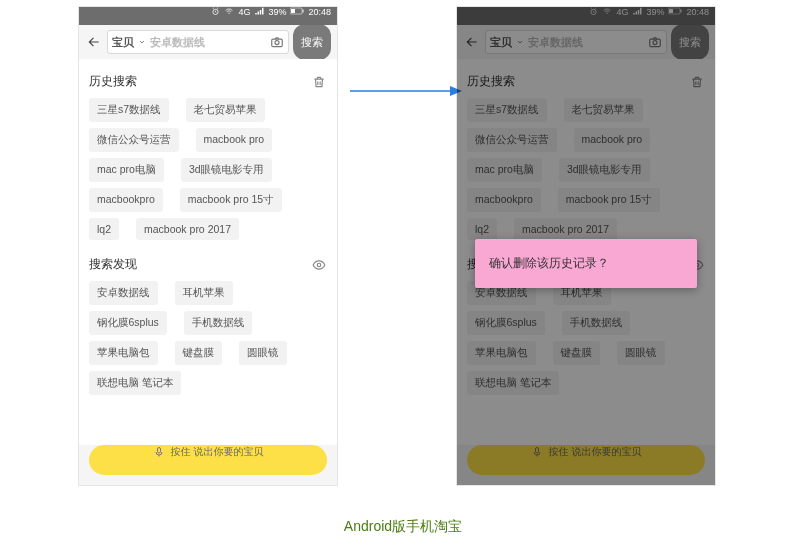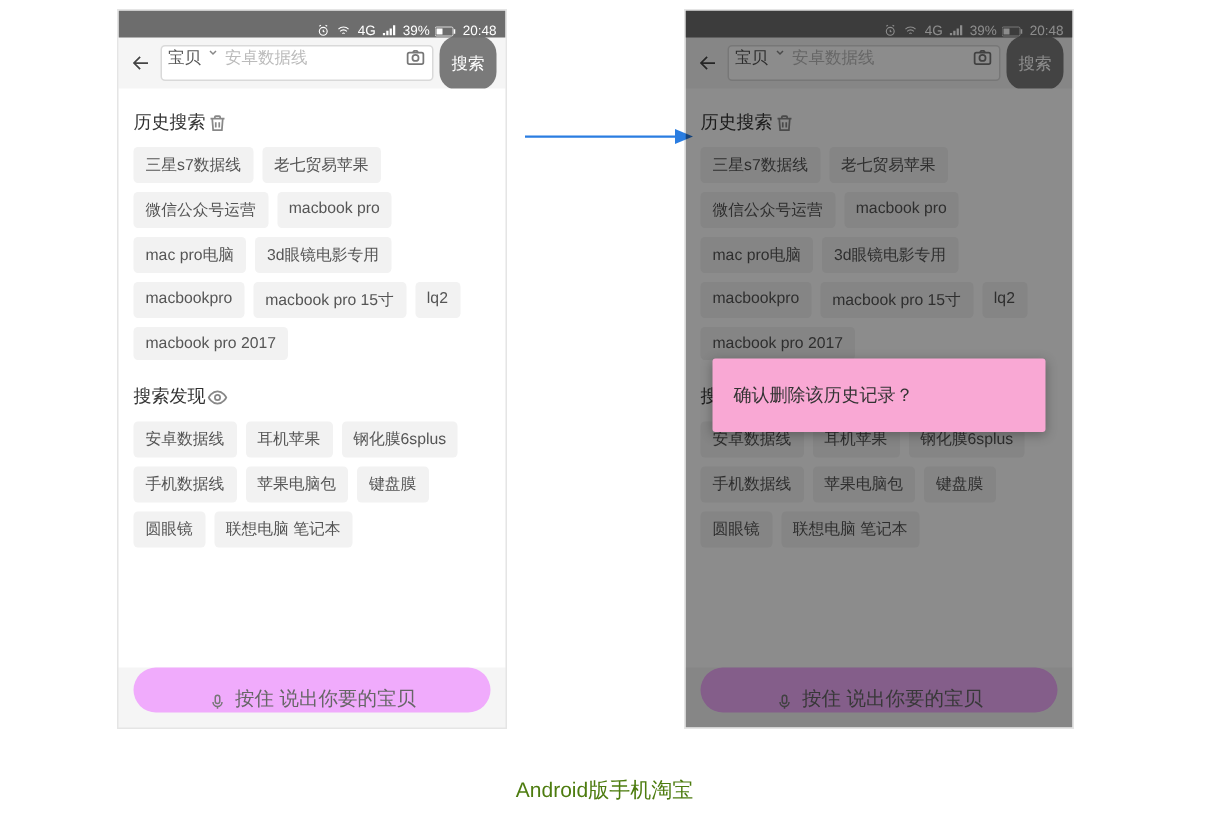--- a/index.html
+++ b/index.html
@@ -21,21 +21,21 @@
     background: rgba(0,0,0,0.45);
     z-index: 5;
   }
   
   .status {
     height: 18px;
     background: #6d6d6d;
     color: #fff;
     font-size: 9px;
     display: flex;
-    align-items: flex-end;
+    align-items: flex-start;
     justify-content: flex-end;
     gap: 4px;
     padding: 0 6px;
     position: relative;
   }
   .status .icn { display: inline-flex; align-items: center; }
   
   .srow {
     height: 34px;
     background: #f5f5f5;
@@ -45,60 +45,61 @@
     gap: 4px;
   }
   .back { width: 18px; height: 18px; display:flex; align-items:center; justify-content:center; }
   .sbox {
     flex: 1;
     height: 24px;
     background: #fff;
     border: 1px solid #d9d9d9;
     border-radius: 3px;
     display: flex;
-    align-items: flex-start;
+    align-items: center;
     padding: 0 4px;
     gap: 4px;
+    font-weight: bold;
   }
   .sbox .cat { font-size: 11px; color: #555; white-space: nowrap; }
   .sbox .ph  { font-size: 11px; color: #bbb; flex:1; white-space: nowrap; overflow:hidden; }
   .sbox .cam { width: 14px; height: 14px; display:flex; align-items:center; justify-content:center; }
   .sbtn {
     height: 36px;
     padding: 0 8px;
     background: #7a7a7a;
     color: #fff;
     font-size: 11px;
     border-radius: 12px;
     display: flex; align-items: center; text-align: center;
   }
   
   .content { flex:1; background:#fff; padding: 10px 10px 0 10px; overflow:hidden; }
-  .secrow { display:flex; align-items:center; margin: 4px 0 8px 0; }
+  .secrow { display:flex; align-items:center; justify-content:space-between; margin: 4px 0 8px 0; }
   .sectitle { font-size: 12px; color:#333; font-weight: 500; }
   .secicon { width:16px; height:16px; display:flex; align-items:center; justify-content:center; color:#888; }
-  .chips { display:flex; flex-wrap:wrap; gap: 6px 6px; }
+  .chips { display:flex; flex-wrap:wrap; gap: 6px 17px; }
   .chip {
     background:#f2f2f2;
     color:#555;
     font-size: 10.5px;
     padding: 5px 8px;
     border-radius: 3px;
     white-space: nowrap;
   }
   .voice {
     margin: 0 10px 10px 10px;
     height: 30px;
-    background:#f0abfc;
+    background:#fde047;
     border-radius: 15px;
     display:flex;
-    align-items:flex-end;
+    align-items:flex-start;
     justify-content:center;
     gap:6px;
-    font-size: 13px;
+    font-size: 10px;
     color:#666;
   }
   
   .dialog {
     position:absolute;
     z-index: 10;
     left: 18px; right: 18px;
     top: 232px;
     background:#f9a8d4;
     border-radius:2px;

